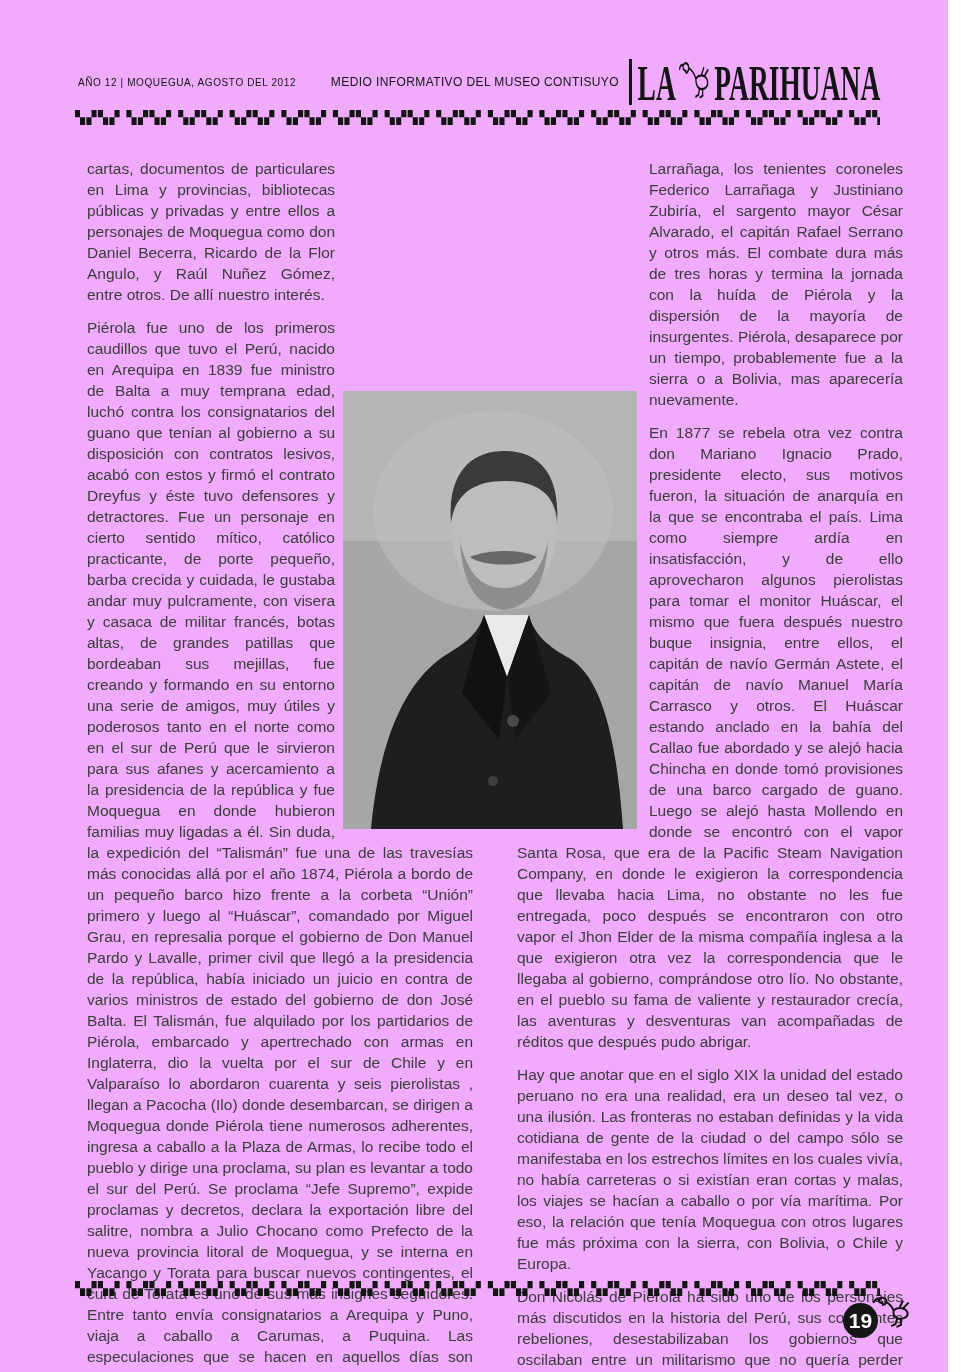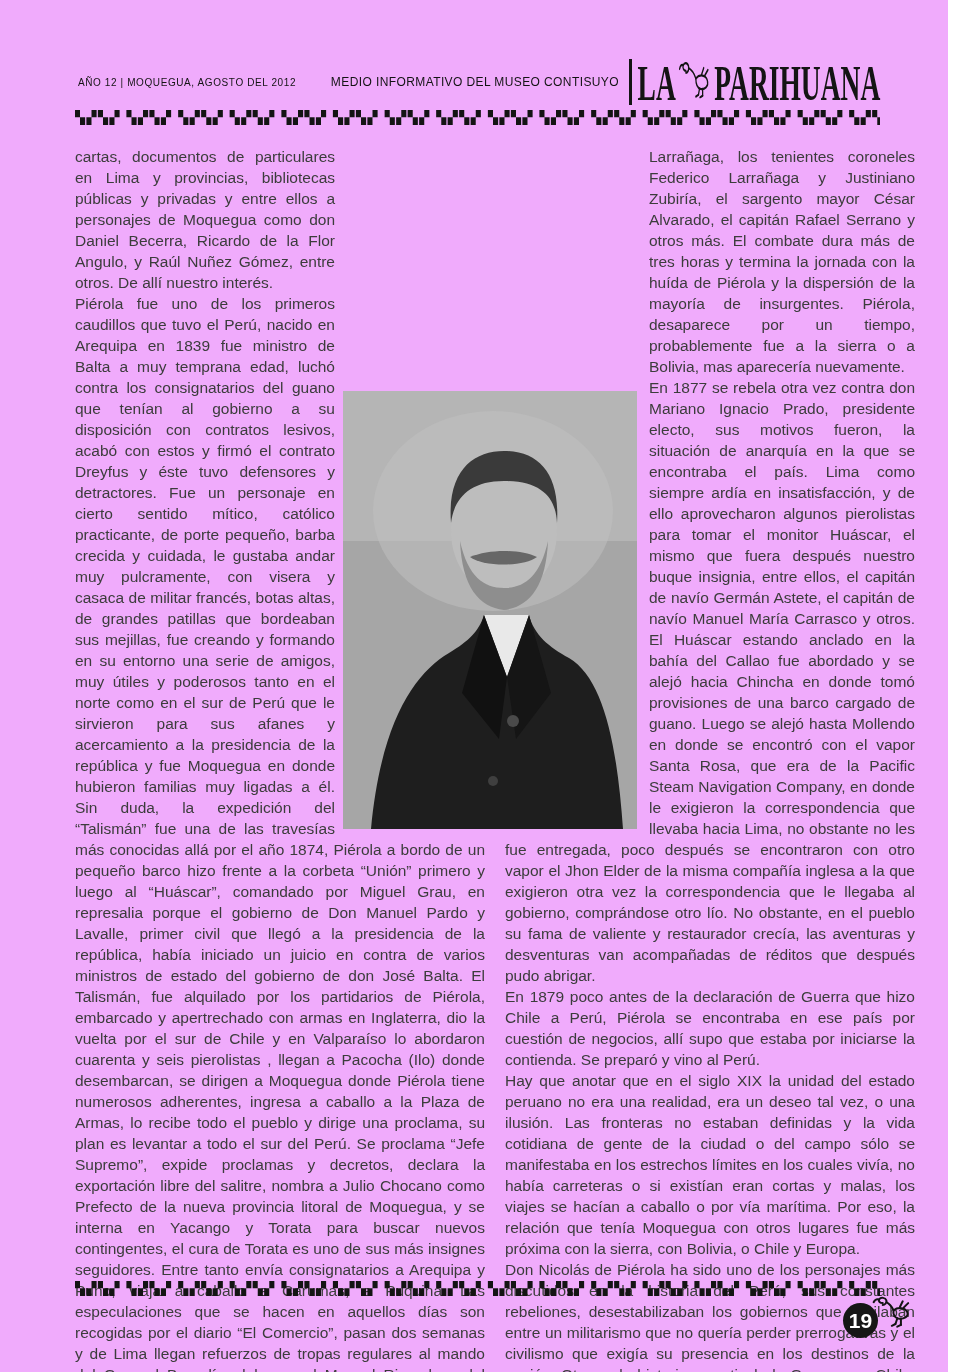--- a/index.html
+++ b/index.html
@@ -41,21 +41,21 @@
   .band-bottom { top:1281px; }
   
   .content { position:absolute; left:75px; top:146px; width:840px; }
   .col {
     position:absolute; top:0; width:410px;
     font-size:15.5px; line-height:21px; color:var(--body-text,#3c3c3c);
     text-align:justify;
   }
   .col-left  { left:0; }
   .col-right { left:430px; }
-  .col p { margin:0; }
+  .col p { margin:12px; }
   .photo-gap-right { float:right; width:150px; height:446px; margin-top:240px; }
   .photo-gap-left  { float:left;  width:144px; height:446px; margin-top:240px; }
   .photo {
     position:absolute; left:268px; top:245px; width:294px; height:438px;
     background:#9f9f9f; overflow:hidden;
   }
   
   .page-badge { position:absolute; left:843px; top:1294px; width:100px; height:54px; }
   .badge-circle {
     position:absolute; left:0; top:9px; width:35px; height:35px; border-radius:50%;
@@ -102,21 +102,20 @@
   <div class="content">
     <div class="col col-left">
       <div class="photo-gap-right"></div>
     <p>cartas, documentos de particulares en Lima y provincias, bibliotecas públicas y privadas y entre ellos a personajes de Moquegua como don Daniel Becerra, Ricardo de la Flor Angulo, y Raúl Nuñez Gómez, entre otros. De allí nuestro interés.</p>
         <p>Piérola fue uno de los primeros caudillos que tuvo el Perú, nacido en Arequipa en 1839 fue ministro de Balta a muy temprana edad, luchó contra los consignatarios del guano que tenían al gobierno a su disposición con contratos lesivos, acabó con estos y firmó el contrato Dreyfus y éste tuvo defensores y detractores. Fue un personaje en cierto sentido mítico, católico practicante, de porte pequeño, barba crecida y cuidada, le gustaba andar muy pulcramente, con visera y casaca de militar francés, botas altas, de grandes patillas que bordeaban sus mejillas, fue creando y formando en su entorno una serie de amigos, muy útiles y poderosos tanto en el norte como en el sur de Perú que le sirvieron para sus afanes y acercamiento a la presidencia de la república y fue Moquegua en donde hubieron familias muy ligadas a él. Sin duda, la expedición del “Talismán” fue una de las travesías más conocidas allá por el año 1874, Piérola a bordo de un pequeño barco hizo frente a la corbeta “Unión” primero y luego al “Huáscar”, comandado por Miguel Grau, en represalia porque el gobierno de Don Manuel Pardo y Lavalle, primer civil que llegó a la presidencia de la república, había iniciado un juicio en contra de varios ministros de estado del gobierno de don José Balta. El Talismán, fue alquilado por los partidarios de Piérola, embarcado y apertrechado con armas en Inglaterra, dio la vuelta por el sur de Chile y en Valparaíso lo abordaron cuarenta y seis pierolistas , llegan a Pacocha (Ilo) donde desembarcan, se dirigen a Moquegua donde Piérola tiene numerosos adherentes, ingresa a caballo a la Plaza de Armas, lo recibe todo el pueblo y dirige una proclama, su plan es levantar a todo el sur del Perú. Se proclama “Jefe Supremo”, expide proclamas y decretos, declara la exportación libre del salitre, nombra a Julio Chocano como Prefecto de la nueva provincia litoral de Moquegua, y se interna en Yacango y Torata para buscar nuevos contingentes, el cura de Torata es uno de sus más insignes seguidores. Entre tanto envía consignatarios a Arequipa y Puno, viaja a caballo a Carumas, a Puquina. Las especulaciones que se hacen en aquellos días son recogidas por el diario “El Comercio”, pasan dos semanas y de Lima llegan refuerzos de tropas regulares al mando del General Buendía, del coronel Manuel Rivarola y del capitán de navío Lizardo Montero, se aseguraba que estos pasaban de tres mil, los insurrectos sólo llegan a mil con armamentos proporcionados por gente del lugar y lo que trajo Piérola. Piérola a la cabeza da la batalla en Yacango, le siguen el coronel Federico</p>
       </div>
     <div class="col col-right">
       <div class="photo-gap-left"></div>
     <p>Larrañaga, los tenientes coroneles Federico Larrañaga y Justiniano Zubiría, el sargento mayor César Alvarado, el capitán Rafael Serrano y otros más. El combate dura más de tres horas y termina la jornada con la huída de Piérola y la dispersión de la mayoría de insurgentes. Piérola, desaparece por un tiempo, probablemente fue a la sierra o a Bolivia, mas aparecería nuevamente.</p>
         <p>En 1877 se rebela otra vez contra don Mariano Ignacio Prado, presidente electo, sus motivos fueron, la situación de anarquía en la que se encontraba el país. Lima como siempre ardía en insatisfacción, y de ello aprovecharon algunos pierolistas para tomar el monitor Huáscar, el mismo que fuera después nuestro buque insignia, entre ellos, el capitán de navío Germán Astete, el capitán de navío Manuel María Carrasco y otros. El Huáscar estando anclado en la bahía del Callao fue abordado y se alejó hacia Chincha en donde tomó provisiones de una barco cargado de guano. Luego se alejó hasta Mollendo en donde se encontró con el vapor Santa Rosa, que era de la Pacific Steam Navigation Company, en donde le exigieron la correspondencia que llevaba hacia Lima, no obstante no les fue entregada, poco después se encontraron con otro vapor el Jhon Elder de la misma compañía inglesa a la que exigieron otra vez la correspondencia que le llegaba al gobierno, comprándose otro lío. No obstante, en el pueblo su fama de valiente y restaurador crecía, las aventuras y desventuras van acompañadas de réditos que después pudo abrigar.</p>
-        <p>En 1879 poco antes de la declaración de Guerra que hizo Chile a Perú, Piérola se encontraba en ese país por cuestión de negocios, allí supo que estaba por iniciarse la contienda. Se preparó y vino al Perú.</p>
         <p>Hay que anotar que en el siglo XIX la unidad del estado peruano no era una realidad, era un deseo tal vez, o una ilusión. Las fronteras no estaban definidas y la vida cotidiana de gente de la ciudad o del campo sólo se manifestaba en los estrechos límites en los cuales vivía, no había carreteras o si existían eran cortas y malas, los viajes se hacían a caballo o por vía marítima. Por eso, la relación que tenía Moquegua con otros lugares fue más próxima con la sierra, con Bolivia, o Chile y Europa.</p>
         <p>Don Nicolás de Piérola ha sido uno de los personajes más discutidos en la historia del Perú, sus constantes rebeliones, desestabilizaban los gobiernos que oscilaban entre un militarismo que no quería perder prerrogativas y el civilismo que exigía su presencia en los destinos de la nación. Otra es la historia a partir de la Guerra con Chile, hay historiadores como Gonzales Prada, Caivano y muchos más que hacen fuertes críticas a su actuación como presidente de la república, pero hay otros que lo defienden. Sólo el</p>
       </div>
 
     <div class="photo">
       <svg width="294" height="438" viewBox="0 0 294 438">
         <rect width="294" height="438" fill="#a6a6a6"></rect>
         <rect width="294" height="150" fill="#b5b5b5"></rect>
         <ellipse cx="150" cy="120" rx="120" ry="100" fill="#c0c0c0" opacity="0.55"></ellipse>
         <path d="M28 438 C 38 330 72 282 106 262 C 126 250 136 240 141 224 L 186 224 C 191 244 206 256 226 267 C 260 287 274 352 280 438 Z" fill="#1e1e1e"></path>

